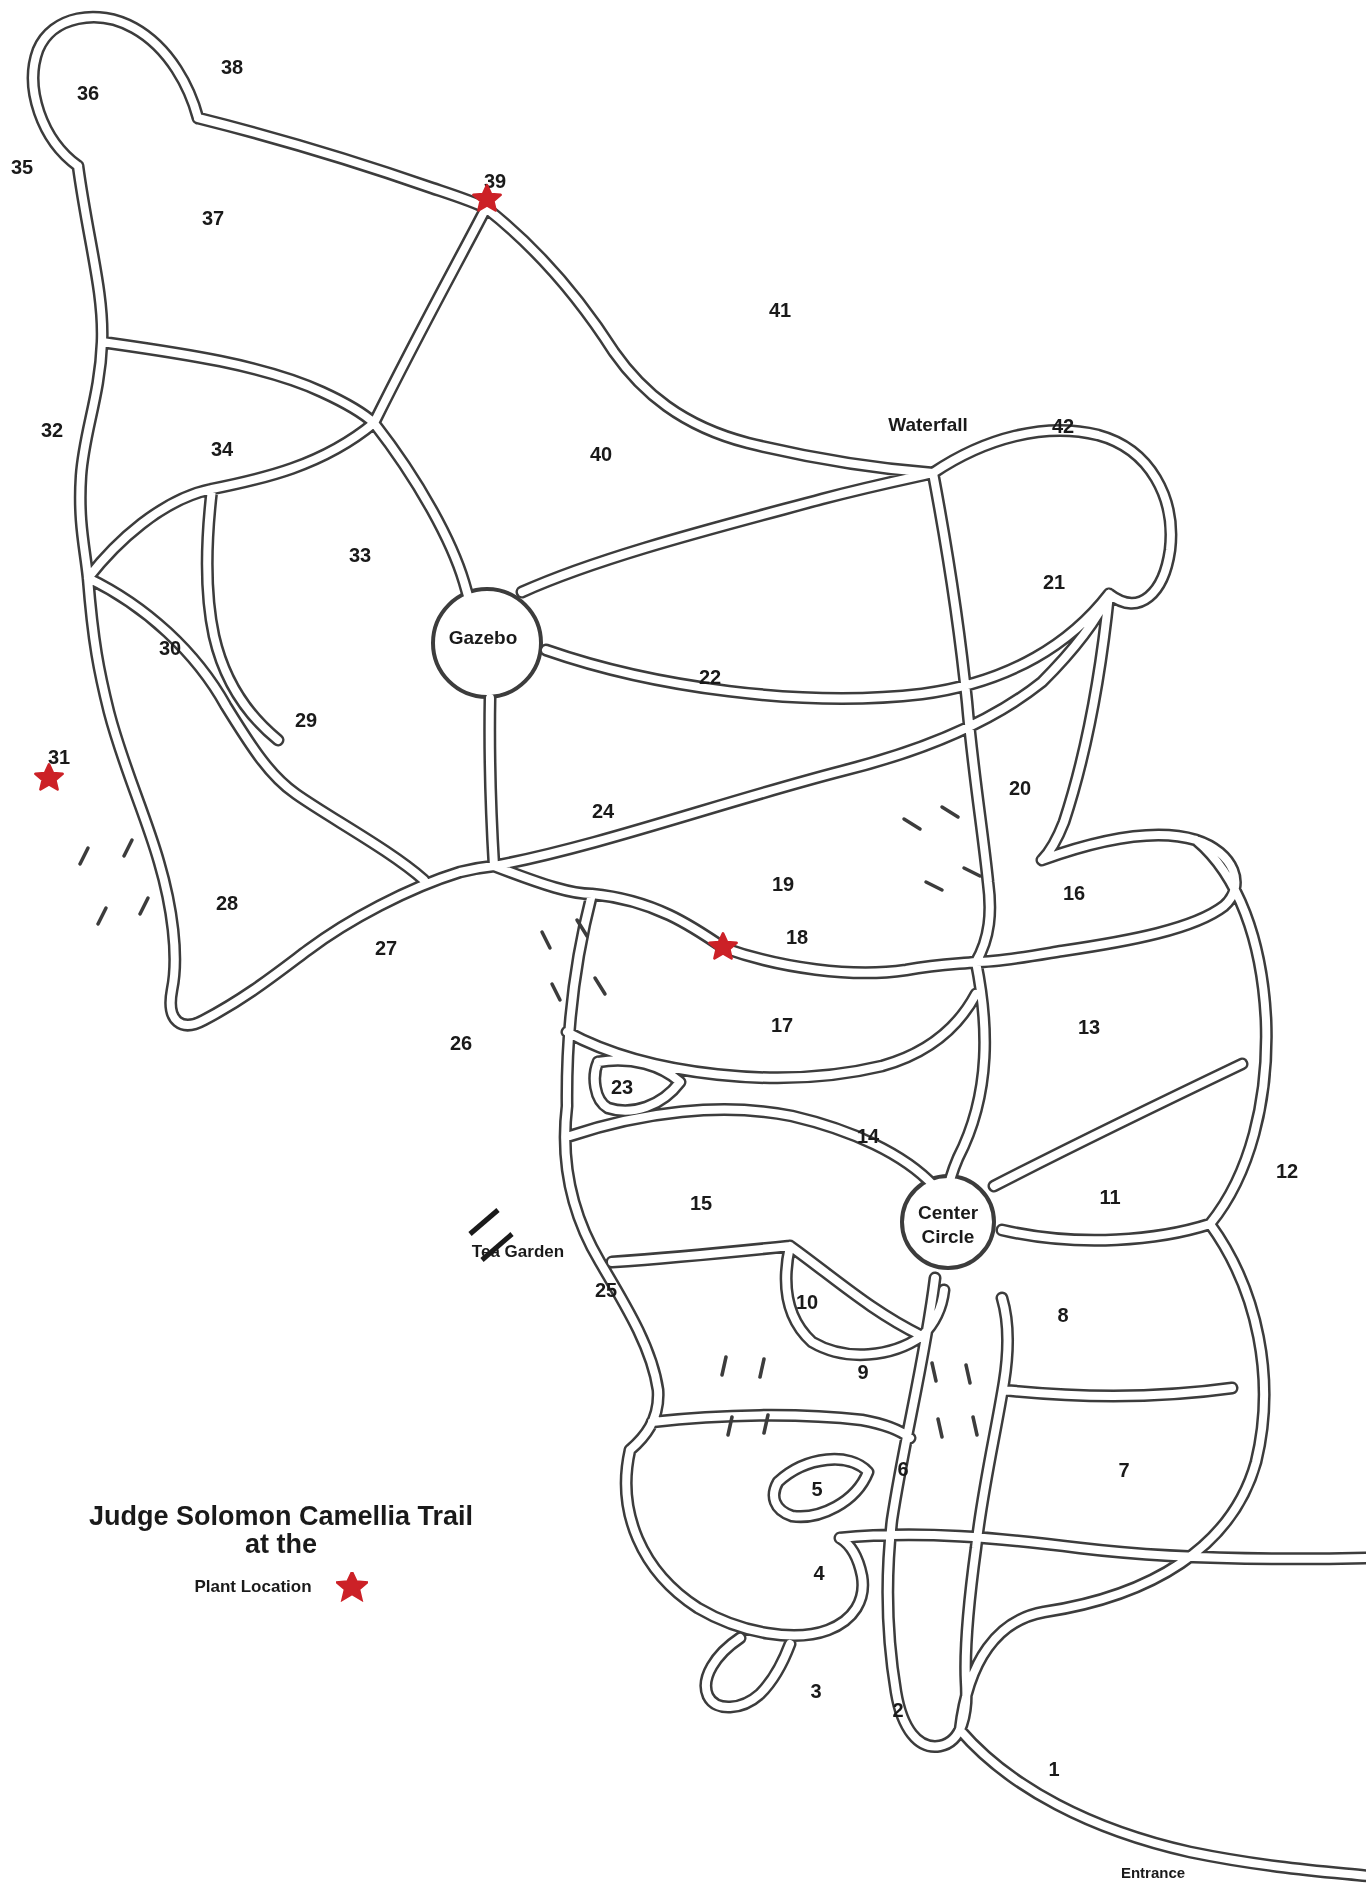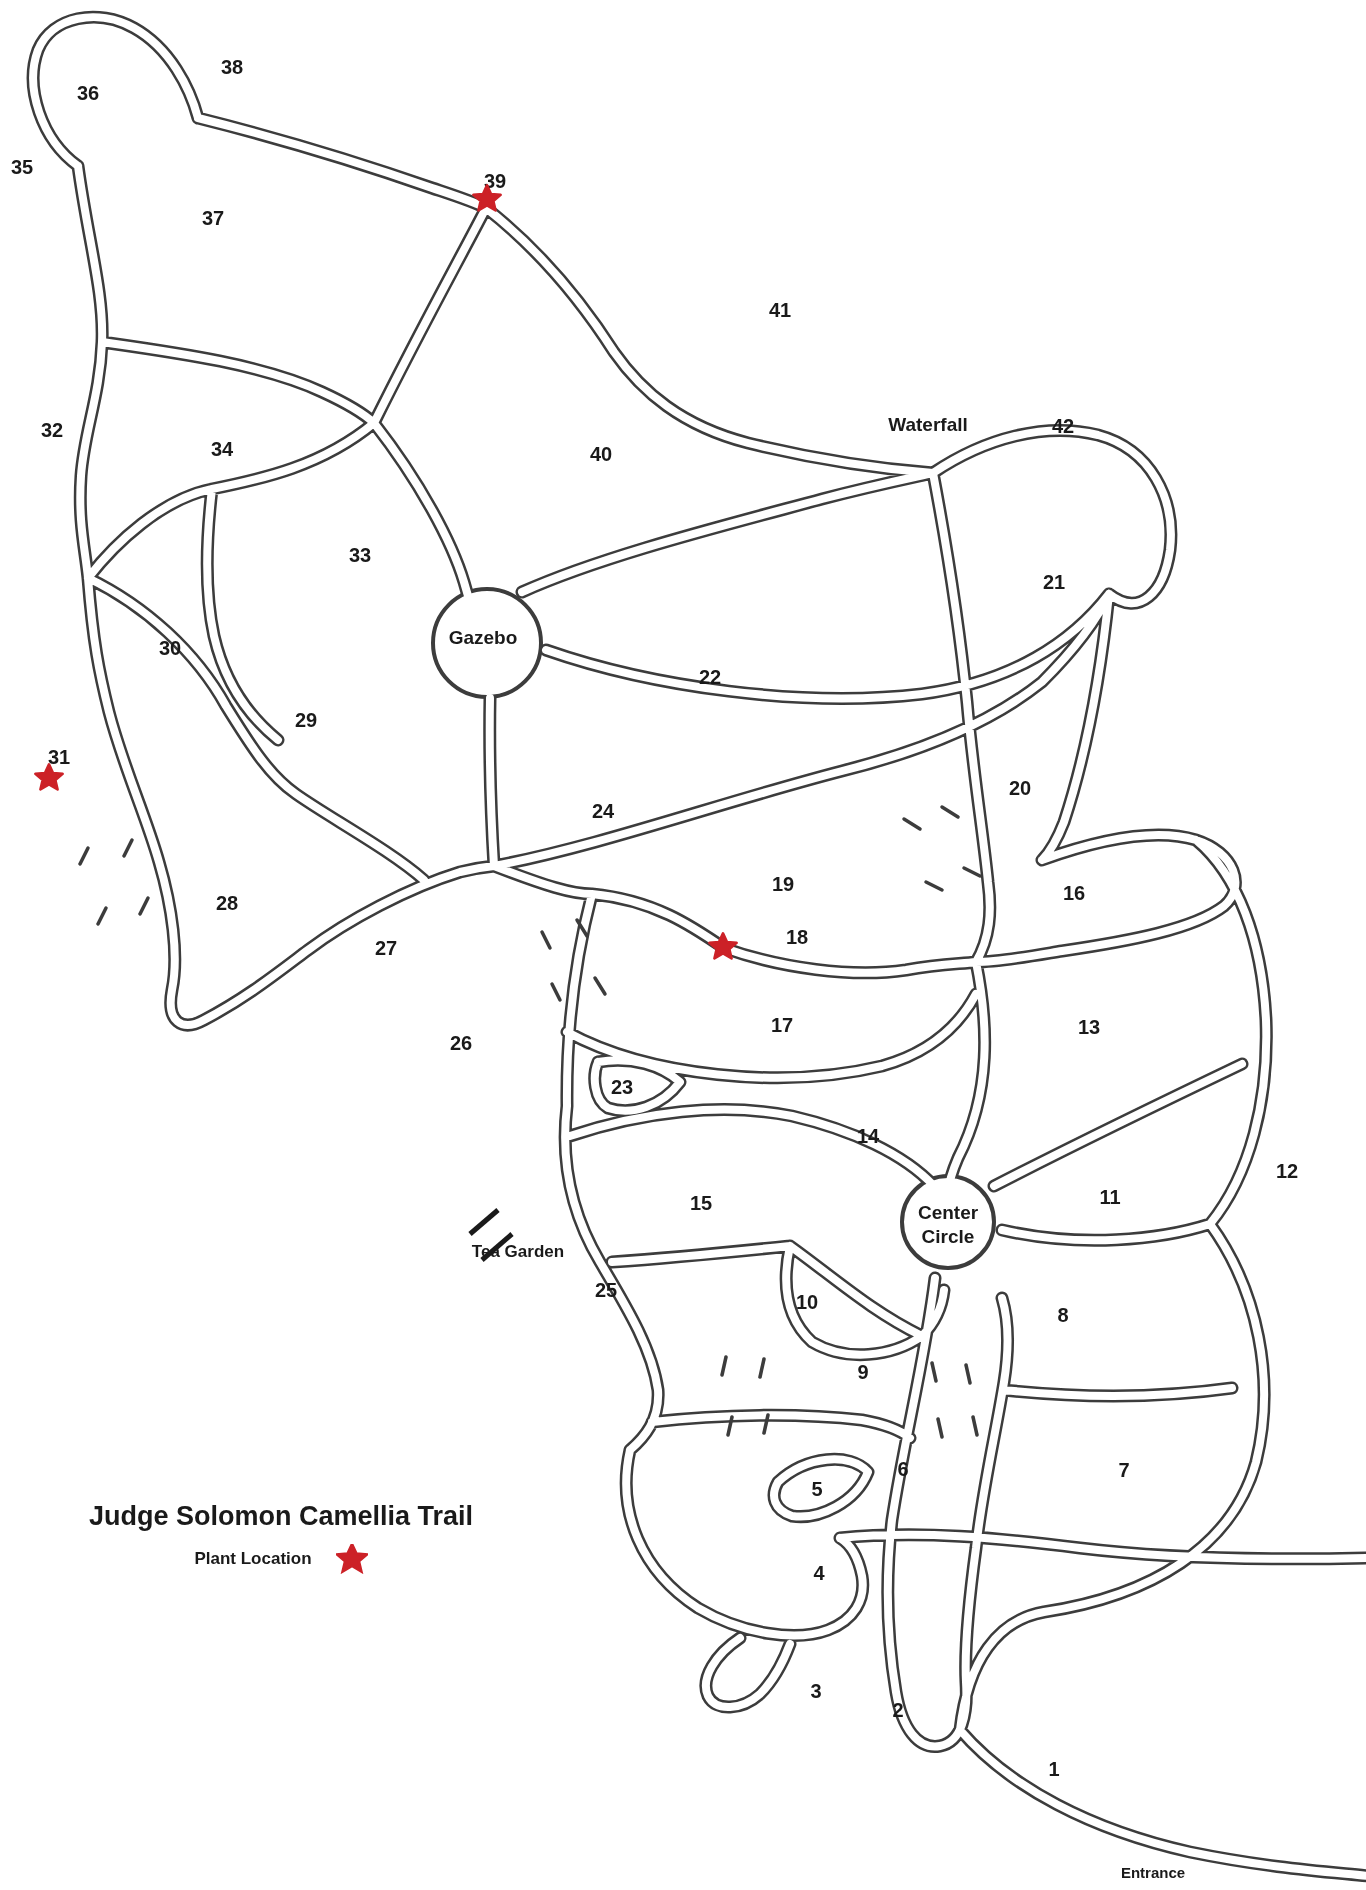--- a/index.html
+++ b/index.html
@@ -160,20 +160,21 @@
       </g>
     <g id="stars-layer">
         <use href="#star" transform="translate(487,199) scale(1.3)" fill="#cc2127" stroke="#cc2127" stroke-width="2" stroke-linejoin="round"></use>
         <use href="#star" transform="translate(49,778) scale(1.3)" fill="#cc2127" stroke="#cc2127" stroke-width="2" stroke-linejoin="round"></use>
         <use href="#star" transform="translate(723,947) scale(1.3)" fill="#cc2127" stroke="#cc2127" stroke-width="2" stroke-linejoin="round"></use>
       </g>
   </svg>
 
   <div id="title-block">
     <div class="t-line">Judge Solomon Camellia Trail</div>
+    <div class="t-line">at the</div>
     <div id="legend-row">
       <span>Plant Location</span>
       <svg width="32" height="30" viewBox="-16 -15 32 30">
         <use href="#star" id="legend-star-use" transform="scale(1.4)" fill="#cc2127" stroke="#cc2127" stroke-width="2"></use>
       </svg>
     </div>
   </div>
 
 </div>
 

